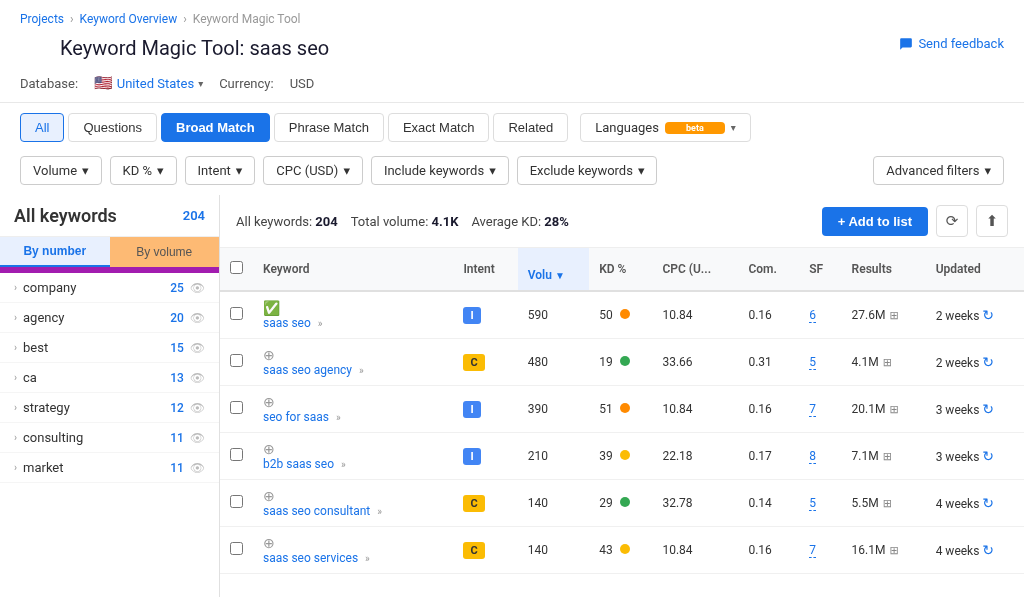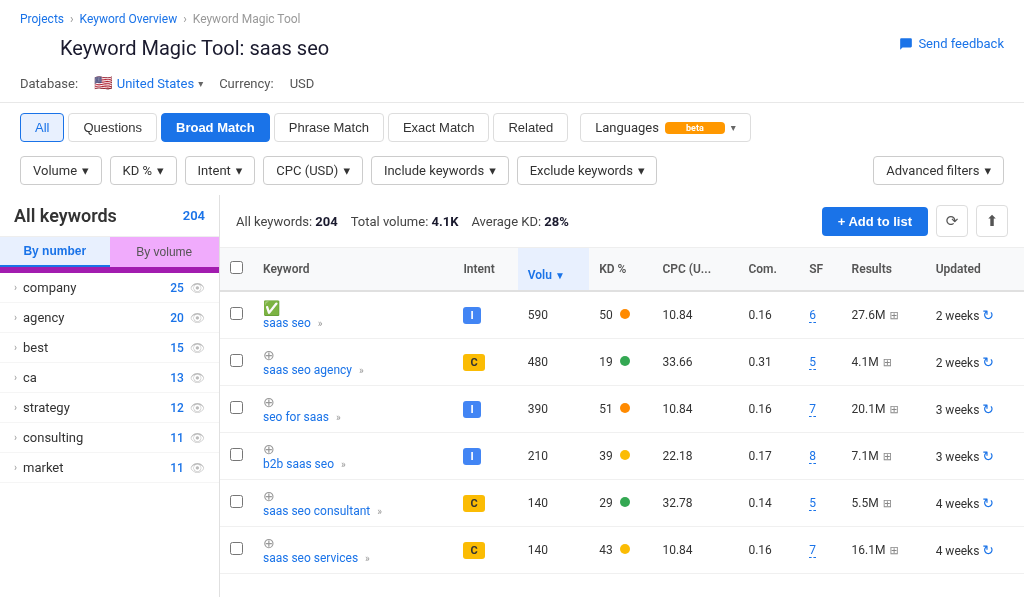--- a/index.html
+++ b/index.html
@@ -41,21 +41,21 @@
     .main-layout { display: flex; height: calc(597px - 170px); overflow: hidden; }
 
     
     .sidebar { width: 220px; min-width: 220px; border-right: 1px solid #e0e0e0; overflow-y: auto; background: #fff; }
     .sidebar-header { display: flex; justify-content: space-between; align-items: center; padding: 10px 14px; border-bottom: 1px solid #eee; }
     .sidebar-header-label { font-weight: 600; font-size: 18px; color: #333; }
     .sidebar-header-count { color: #1a73e8; font-weight: 600; }
 
     
     .sort-btns { display: flex; margin: 0; border-bottom: 6px solid #a21caf; }
-    .sort-btn { flex: 1; padding: 7px 0; text-align: center; font-size: 12px; cursor: pointer; border: none; background: #f0abfc; color: #555; }
+    .sort-btn { flex: 1; padding: 7px 0; text-align: center; font-size: 12px; cursor: pointer; border: none; background: #fdba74; color: #555; }
     .sort-btn.active { background: #e8f0fe; color: #1a73e8; border-bottom: 2px solid #1a73e8; font-weight: 600; }
 
     .sidebar-item { display: flex; align-items: center; padding: 7px 14px; cursor: pointer; border-bottom: 1px solid #f5f5f5; }
     .sidebar-chevron { color: #999; font-size: 10px; margin-right: 6px; }
     .sidebar-keyword { flex: 1; color: #333; font-size: 13px; }
     .sidebar-count { color: #1a73e8; font-size: 12px; margin-right: 6px; font-weight: 500; }
     .eye-icon { color: #bbb; font-size: 12px; cursor: pointer; }
 
     
     .content { flex: 1; overflow: hidden; display: flex; flex-direction: column; }

